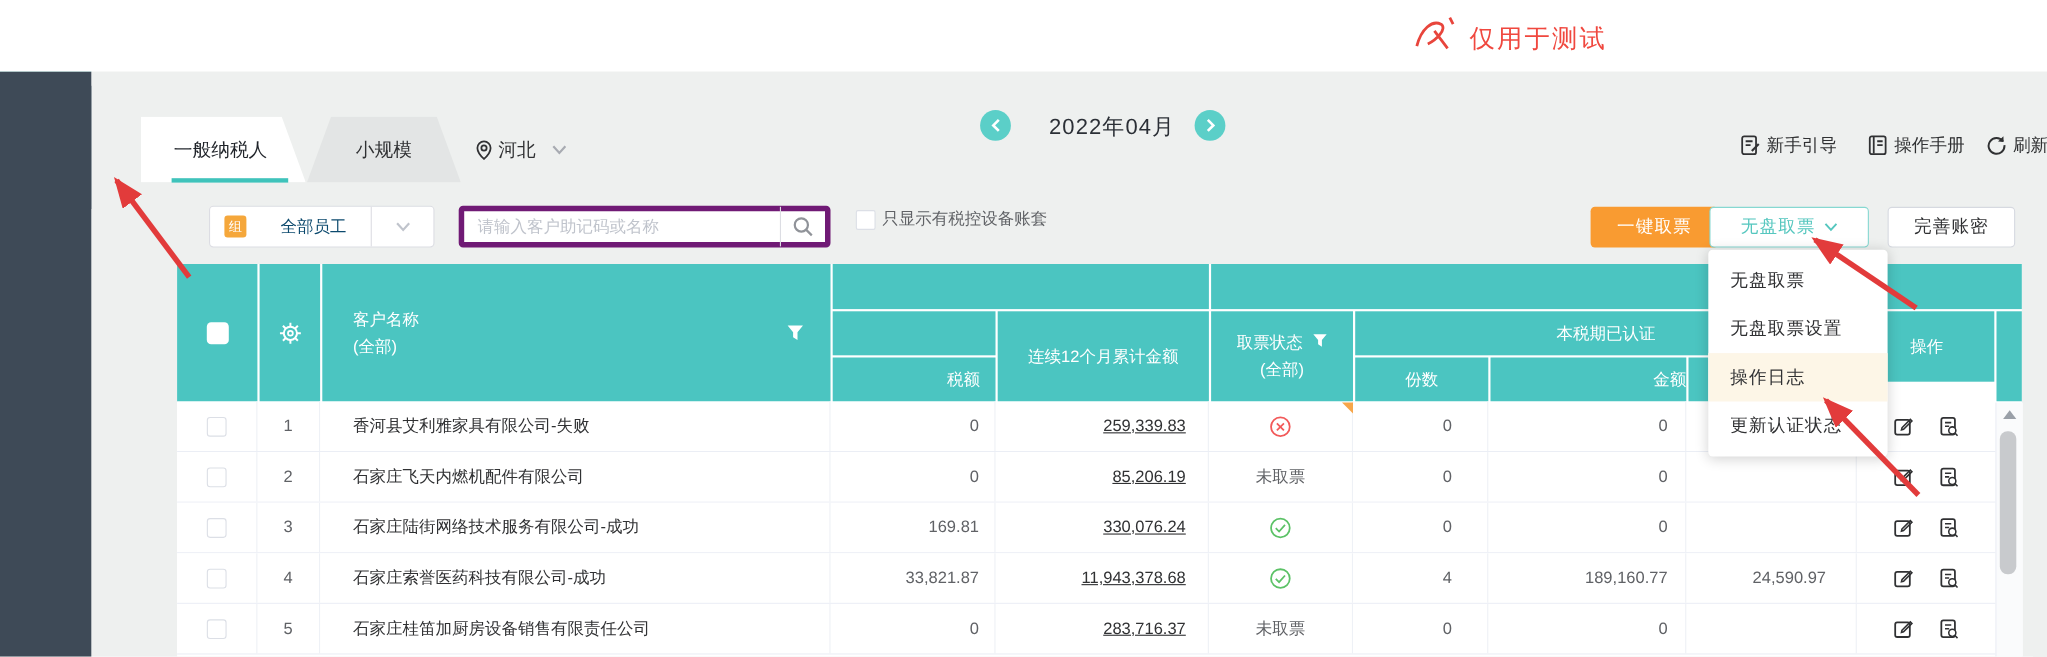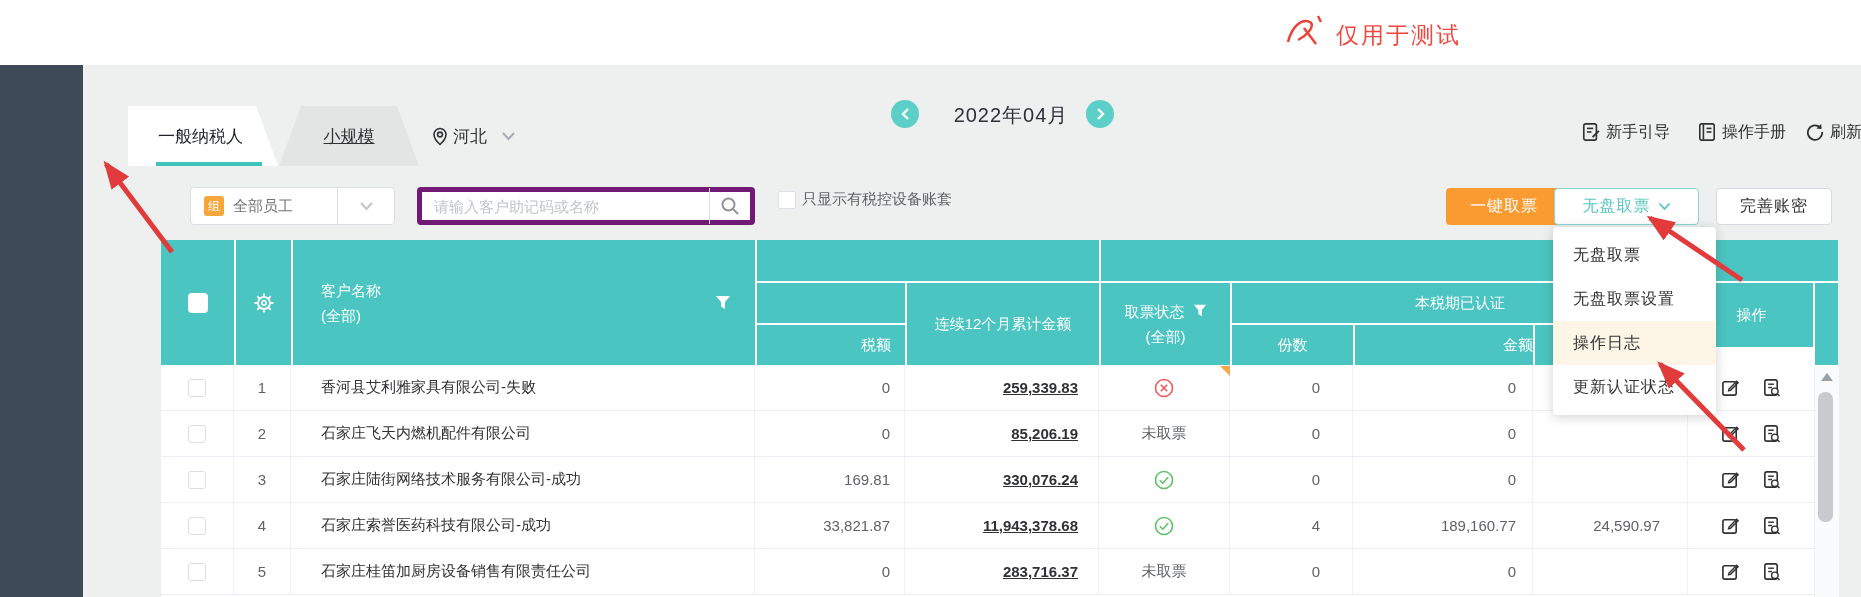--- a/index.html
+++ b/index.html
@@ -30,33 +30,33 @@
   .side-label{letter-spacing:1px;white-space:nowrap;}
   
   .tab1{left:128px;top:106px;width:150px;height:60px;background:#fff;
     clip-path:polygon(0 0, calc(100% - 22px) 0, 100% 100%, 0 100%);
     display:flex;align-items:center;padding-left:30px;box-sizing:border-box;
     font-size:17px;color:#1f2329;cursor:pointer;z-index:2;}
   .tab1-underline{left:156px;top:162px;width:106px;height:4px;background:#3fc3bb;z-index:3;}
   .tab2{left:279px;top:106px;width:140px;height:60px;background:#e3e5e5;
     clip-path:polygon(22px 0, calc(100% - 22px) 0, 100% 100%, 0 100%);
     display:flex;align-items:center;justify-content:center;
-    font-size:17px;color:#303133;cursor:pointer;z-index:1;text-decoration:underline;}
+    font-size:17px;color:#303133;cursor:pointer;z-index:1;}
   .region{left:432px;top:121px;height:30px;display:flex;align-items:center;gap:5px;
     font-size:17px;color:#303133;cursor:pointer;}
   .date-circle{top:100px;width:28px;height:28px;border-radius:50%;background:#5bcfc8;
     display:flex;align-items:center;justify-content:center;cursor:pointer;}
   .date-label{left:946px;top:102px;width:130px;text-align:center;font-size:20px;color:#2b2f36;letter-spacing:1px;}
   .help-link{top:120px;height:24px;display:flex;align-items:center;gap:6px;font-size:16px;color:#303133;cursor:pointer;white-space:nowrap;}
   
   .select-box{left:190px;top:187px;width:205px;height:38px;background:#fff;border:1px solid #dcdde3;border-radius:4px;
     box-sizing:border-box;display:flex;align-items:center;cursor:pointer;}
   .emp-badge{width:20px;height:20px;background:#f5a73b;border-radius:3px;color:#fff;font-size:12px;
     display:flex;align-items:center;justify-content:center;margin-left:13px;}
-  .emp-text{margin-left:9px;font-size:15px;color:#737373;flex:1;}
+  .emp-text{margin-left:9px;font-size:15px;color:#0c4a6e;flex:1;text-align:center;}
   .select-divider{width:1px;height:36px;background:#dcdde3;}
   .select-chevron{width:56px;display:flex;align-items:center;justify-content:center;color:#c0c4cc;}
   .search-box{left:417px;top:187px;width:338px;height:38px;background:#fff;border:5px solid #701a75;border-radius:4px;
     box-sizing:border-box;display:flex;align-items:center;}
   .search-input{flex:1;border:none;outline:none;background:transparent;padding:0 12px;font-size:15px;color:#303133;
     font-family:inherit;}
   .search-input::placeholder{color:#c0c4cc;}
   .search-btn{width:40px;height:36px;border-left:1px solid #dcdde3;display:flex;align-items:center;justify-content:center;cursor:pointer;}
   .chk{left:778px;top:191px;width:16px;height:16px;background:#fff;border:1px solid #dcdfe6;border-radius:2px;cursor:pointer;}
   .chk-label{left:802px;top:190px;font-size:15px;color:#606266;}
@@ -73,21 +73,21 @@
   .hcell.right{justify-content:flex-end;}
   .h-sub{line-height:25px;}
   .tbody{position:absolute;left:0;top:125px;width:1677px;}
   .trow{display:flex;height:46px;border-bottom:1px solid #ebeef5;box-sizing:border-box;background:#fff;}
   .td{box-sizing:border-box;border-right:1px solid #eef1f6;display:flex;align-items:center;height:45px;
     font-size:15px;color:#606266;}
   .c-sel{width:73px;justify-content:center;}
   .c-num{width:57px;justify-content:center;}
   .c-name{width:464px;padding-left:30px;color:#303133;}
   .c-tax{width:150px;justify-content:flex-end;padding-right:14px;}
-  .c-cum{width:194px;justify-content:flex-end;padding-right:20px;font-weight:bold;}
+  .c-cum{width:194px;justify-content:flex-end;padding-right:20px;}
   .c-cum a{color:#303133;text-decoration:underline;cursor:pointer;}
   .c-status{width:131px;justify-content:center;position:relative;}
   .c-copies{width:123px;justify-content:flex-end;padding-right:32px;}
   .c-amt{width:180px;justify-content:flex-end;padding-right:16px;}
   .c-extra{width:155px;justify-content:flex-end;padding-right:27px;color:#606266;}
   .c-ops{width:125px;justify-content:center;gap:22px;border-right:none;}
   .cb{width:16px;height:16px;background:#fff;border:1px solid #dcdfe6;border-radius:3px;cursor:pointer;}
   .op-icon{cursor:pointer;display:flex;}
   .corner-tri{position:absolute;left:1059px;top:126px;width:0;height:0;
     border-top:10px solid #f7a64a;border-left:10px solid transparent;z-index:4;}

